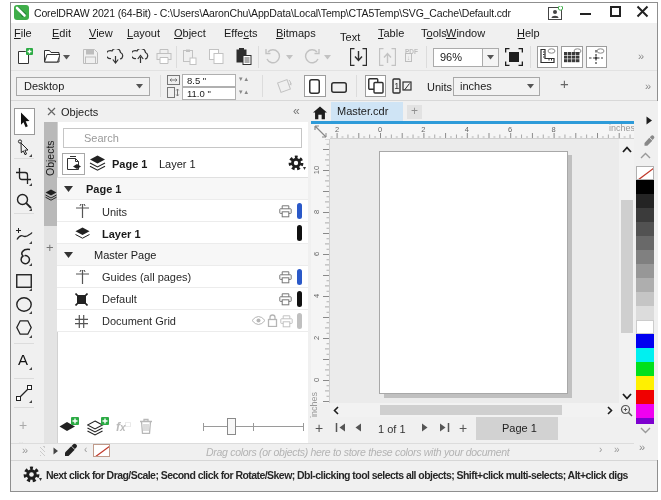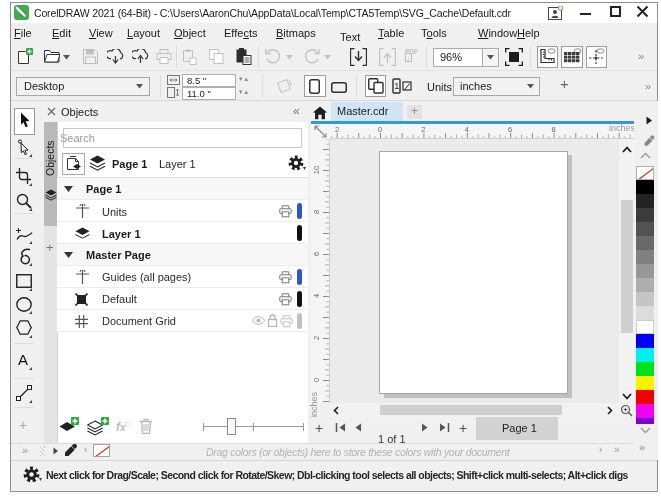--- a/index.html
+++ b/index.html
@@ -34,21 +34,21 @@
 <div class="a" style="left:14px;top:27px"><u>F</u>ile</div>
 <div class="a" style="left:52px;top:27px"><u>E</u>dit</div>
 <div class="a" style="left:89px;top:27px"><u>V</u>iew</div>
 <div class="a" style="left:127px;top:27px"><u>L</u>ayout</div>
 <div class="a" style="left:174px;top:27px"><u>O</u>bject</div>
 <div class="a" style="left:224px;top:27px">Effe<u>c</u>ts</div>
 <div class="a" style="left:276px;top:27px"><u>B</u>itmaps</div>
 <div class="a" style="left:340px;top:31px">Te<u>x</u>t</div>
 <div class="a" style="left:378px;top:27px"><u>T</u>able</div>
 <div class="a" style="left:421px;top:27px">T<u>o</u>ols</div>
-<div class="a" style="left:478px;top:27px"><u>W</u>indow</div>
+<div class="a" style="left:446px;top:27px"><u>W</u>indow</div>
 <div class="a" style="left:517px;top:27px"><u>H</u>elp</div>
 
 <div class="a" style="left:11px;top:42px;width:646px;height:29px;background:#f0f0f0;border-bottom:1px solid #e2e2e2"></div>
 
 <svg class="a" style="left:17px;top:48px" width="16" height="17" viewBox="0 0 16 17">
     <path d="M1.5 3.5 h7 l3 3 v9 h-10 z" fill="#fff" stroke="#333"></path>
     <rect x="9" y="0" width="7" height="7" rx="1" fill="#2cab44"></rect>
     <path d="M12.5 1.5 v4 M10.5 3.5 h4" stroke="#fff" stroke-width="1.3"></path>
   </svg>
 <svg class="a" style="left:44px;top:49px" width="16" height="14" viewBox="0 0 16 14">
@@ -282,21 +282,21 @@
 <div class="a" style="left:44px;top:122px;width:13px;height:104px;background:#b9b9b9"></div>
 <div class="a" style="left:44px;top:134px;width:13px;height:48px;writing-mode:vertical-rl;transform:rotate(180deg);font-size:10.5px;color:#1a1a1a;text-align:center">Objects</div>
 <svg class="a" style="left:45px;top:189px" width="12" height="12" viewBox="0 0 12 12">
     <path d="M6 0.5 L11.5 3.5 L6 6.5 L0.5 3.5 Z" fill="#222"></path>
     <path d="M0.5 6 L6 9 L11.5 6 M0.5 8.2 L6 11.2 L11.5 8.2" fill="none" stroke="#222"></path>
   </svg>
 <div class="a" style="left:46px;top:240px;font-size:13px;color:#777">+</div>
 
 <div class="a" style="left:57px;top:122px;width:251px;height:321px;background:#fff;border-left:1px solid #d2d2d2"></div>
 <div class="a" style="left:63px;top:128px;width:239px;height:20px;background:#fff;border:1px solid #c6c6c6"></div>
-<div class="a" style="left:60px;top:132px;color:#9a9a9a">Search</div>
+<div class="a" style="left:84px;top:132px;color:#9a9a9a">Search</div>
 <div class="a" style="left:62px;top:153px;width:23px;height:22px;background:#fff;border:1px solid #a8a8a8"></div>
 <svg class="a" style="left:66px;top:156px" width="16" height="16" viewBox="0 0 16 16">
     <path d="M1.5 2.5 h8 l3 3 v8 h-11 z" fill="none" stroke="#333"></path>
     <path d="M9.5 2.5 v3 h3" fill="none" stroke="#333"></path>
     <path d="M11 8 L15 10.5 L11 13 L7 10.5 Z" fill="#222"></path>
     <path d="M4 0.5 h6" stroke="#333"></path>
   </svg>
 <svg class="a" style="left:89px;top:155px" width="17" height="16" viewBox="0 0 17 16">
     <path d="M8.5 0.5 L16 4.5 L8.5 8.5 L1 4.5 Z" fill="#222"></path>
     <path d="M1 8 L8.5 12 L16 8 M1 11.2 L8.5 15.2 L16 11.2" fill="none" stroke="#222" stroke-width="1.1"></path>
@@ -332,21 +332,21 @@
 <svg class="a" style="left:75px;top:227px" width="15" height="13" viewBox="0 0 15 13">
     <path d="M7.5 0.5 L14.5 4.2 L7.5 8 L0.5 4.2 Z" fill="#222"></path>
     <path d="M0.5 7.5 L7.5 11.2 L14.5 7.5" fill="none" stroke="#222"></path>
   </svg>
 <div class="a" style="left:102px;top:228px;font-weight:bold">Layer 1</div>
 <div class="a" style="left:297px;top:225px;width:5px;height:16px;border-radius:2.5px;background:#111"></div>
 <div class="a" style="left:57px;top:244px;width:251px;height:22px;background:#f7f7f7;border-bottom:1px solid #ececec"></div>
 <svg class="a" style="left:64px;top:252px" width="9" height="6" viewBox="0 0 9 6">
     <path d="M0 0 h9 L4.5 6 Z" fill="#333"></path>
   </svg>
-<div class="a" style="left:86px;top:249px;font-weight:bold">Master Page</div>
+<div class="a" style="left:94px;top:249px;font-weight:normal">Master Page</div>
 <div class="a" style="left:57px;top:266px;width:251px;height:22px;background:#fff;border-bottom:1px solid #ececec"></div>
 <svg class="a" style="left:76px;top:270px" width="13" height="14" viewBox="0 0 13 14">
     <path d="M6.5 0 v14 M0 4 h13" stroke="#555" stroke-width="1.2"></path>
     <path d="M4 2 a2.5 2.5 0 0 1 5 0" fill="none" stroke="#555"></path>
   </svg>
 <div class="a" style="left:102px;top:271px;color:#2b2b2b">Guides (all pages)</div>
 <svg class="a" style="left:279px;top:271px" width="13" height="13" viewBox="0 0 13 13">
     <path d="M3.2 3.8 V0.8 h6.6 v3" fill="none" stroke="#777"></path>
     <rect x="0.8" y="3.8" width="11.4" height="4.6" rx="0.5" fill="none" stroke="#777"></rect>
     <rect x="3.2" y="6.8" width="6.6" height="5" fill="#fff" stroke="#777"></rect>
@@ -493,21 +493,21 @@
 
 <div class="a" style="left:311px;top:417px;width:329px;height:26px;background:#f0f0f0"></div>
 <div class="a" style="left:315px;top:420px;font-size:14px;color:#555">+</div>
 <svg class="a" style="left:335px;top:423px" width="11" height="9" viewBox="0 0 11 9">
     <path d="M1.5 0 v9" stroke="#555" stroke-width="1.5"></path>
     <path d="M10 0.5 L4.5 4.5 L10 8.5 Z" fill="#555"></path>
   </svg>
 <svg class="a" style="left:354px;top:423px" width="8" height="9" viewBox="0 0 8 9">
     <path d="M7 0.5 L1.5 4.5 L7 8.5 Z" fill="#555"></path>
   </svg>
-<div class="a" style="left:378px;top:433px;color:#333">1 of 1</div>
+<div class="a" style="left:378px;top:423px;color:#333">1 of 1</div>
 <svg class="a" style="left:421px;top:423px" width="8" height="9" viewBox="0 0 8 9">
     <path d="M1 0.5 L6.5 4.5 L1 8.5 Z" fill="#555"></path>
   </svg>
 <svg class="a" style="left:439px;top:423px" width="11" height="9" viewBox="0 0 11 9">
     <path d="M1 0.5 L6.5 4.5 L1 8.5 Z" fill="#555"></path>
     <path d="M9.5 0 v9" stroke="#555" stroke-width="1.5"></path>
   </svg>
 <div class="a" style="left:459px;top:420px;font-size:14px;color:#555">+</div>
 <div class="a" style="left:476px;top:417px;width:82px;height:23px;background:#d2d2d2"></div>
 <div class="a" style="left:502px;top:422px;color:#222">Page 1</div>

